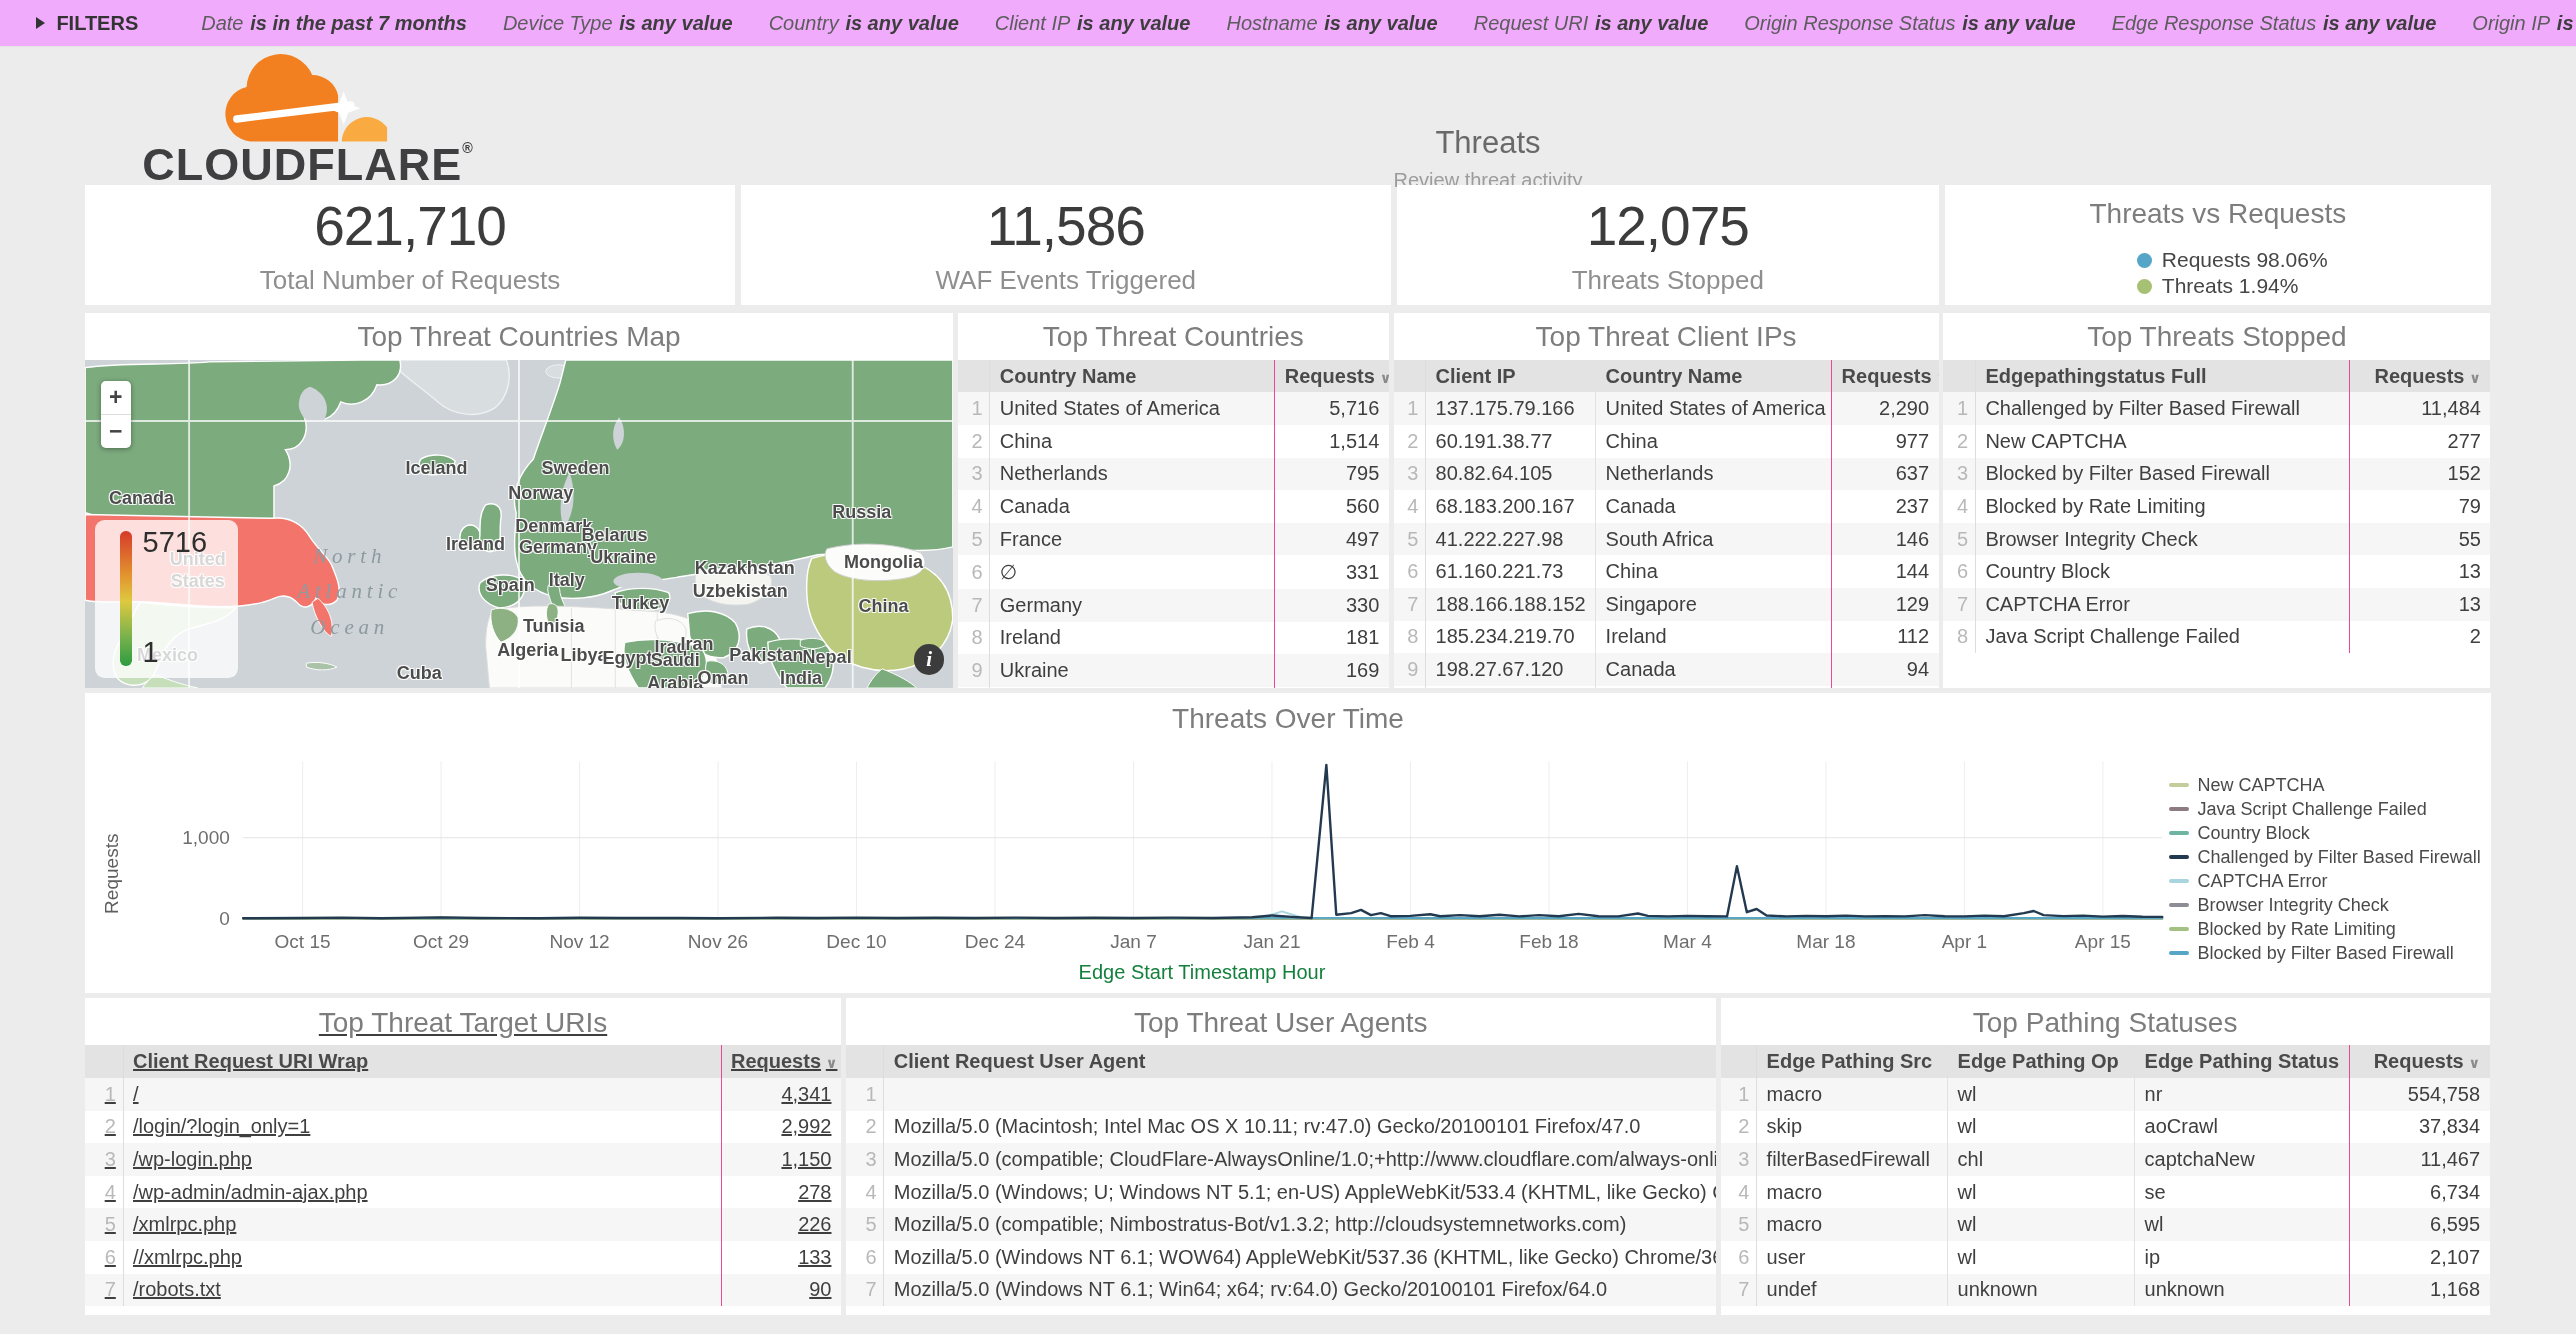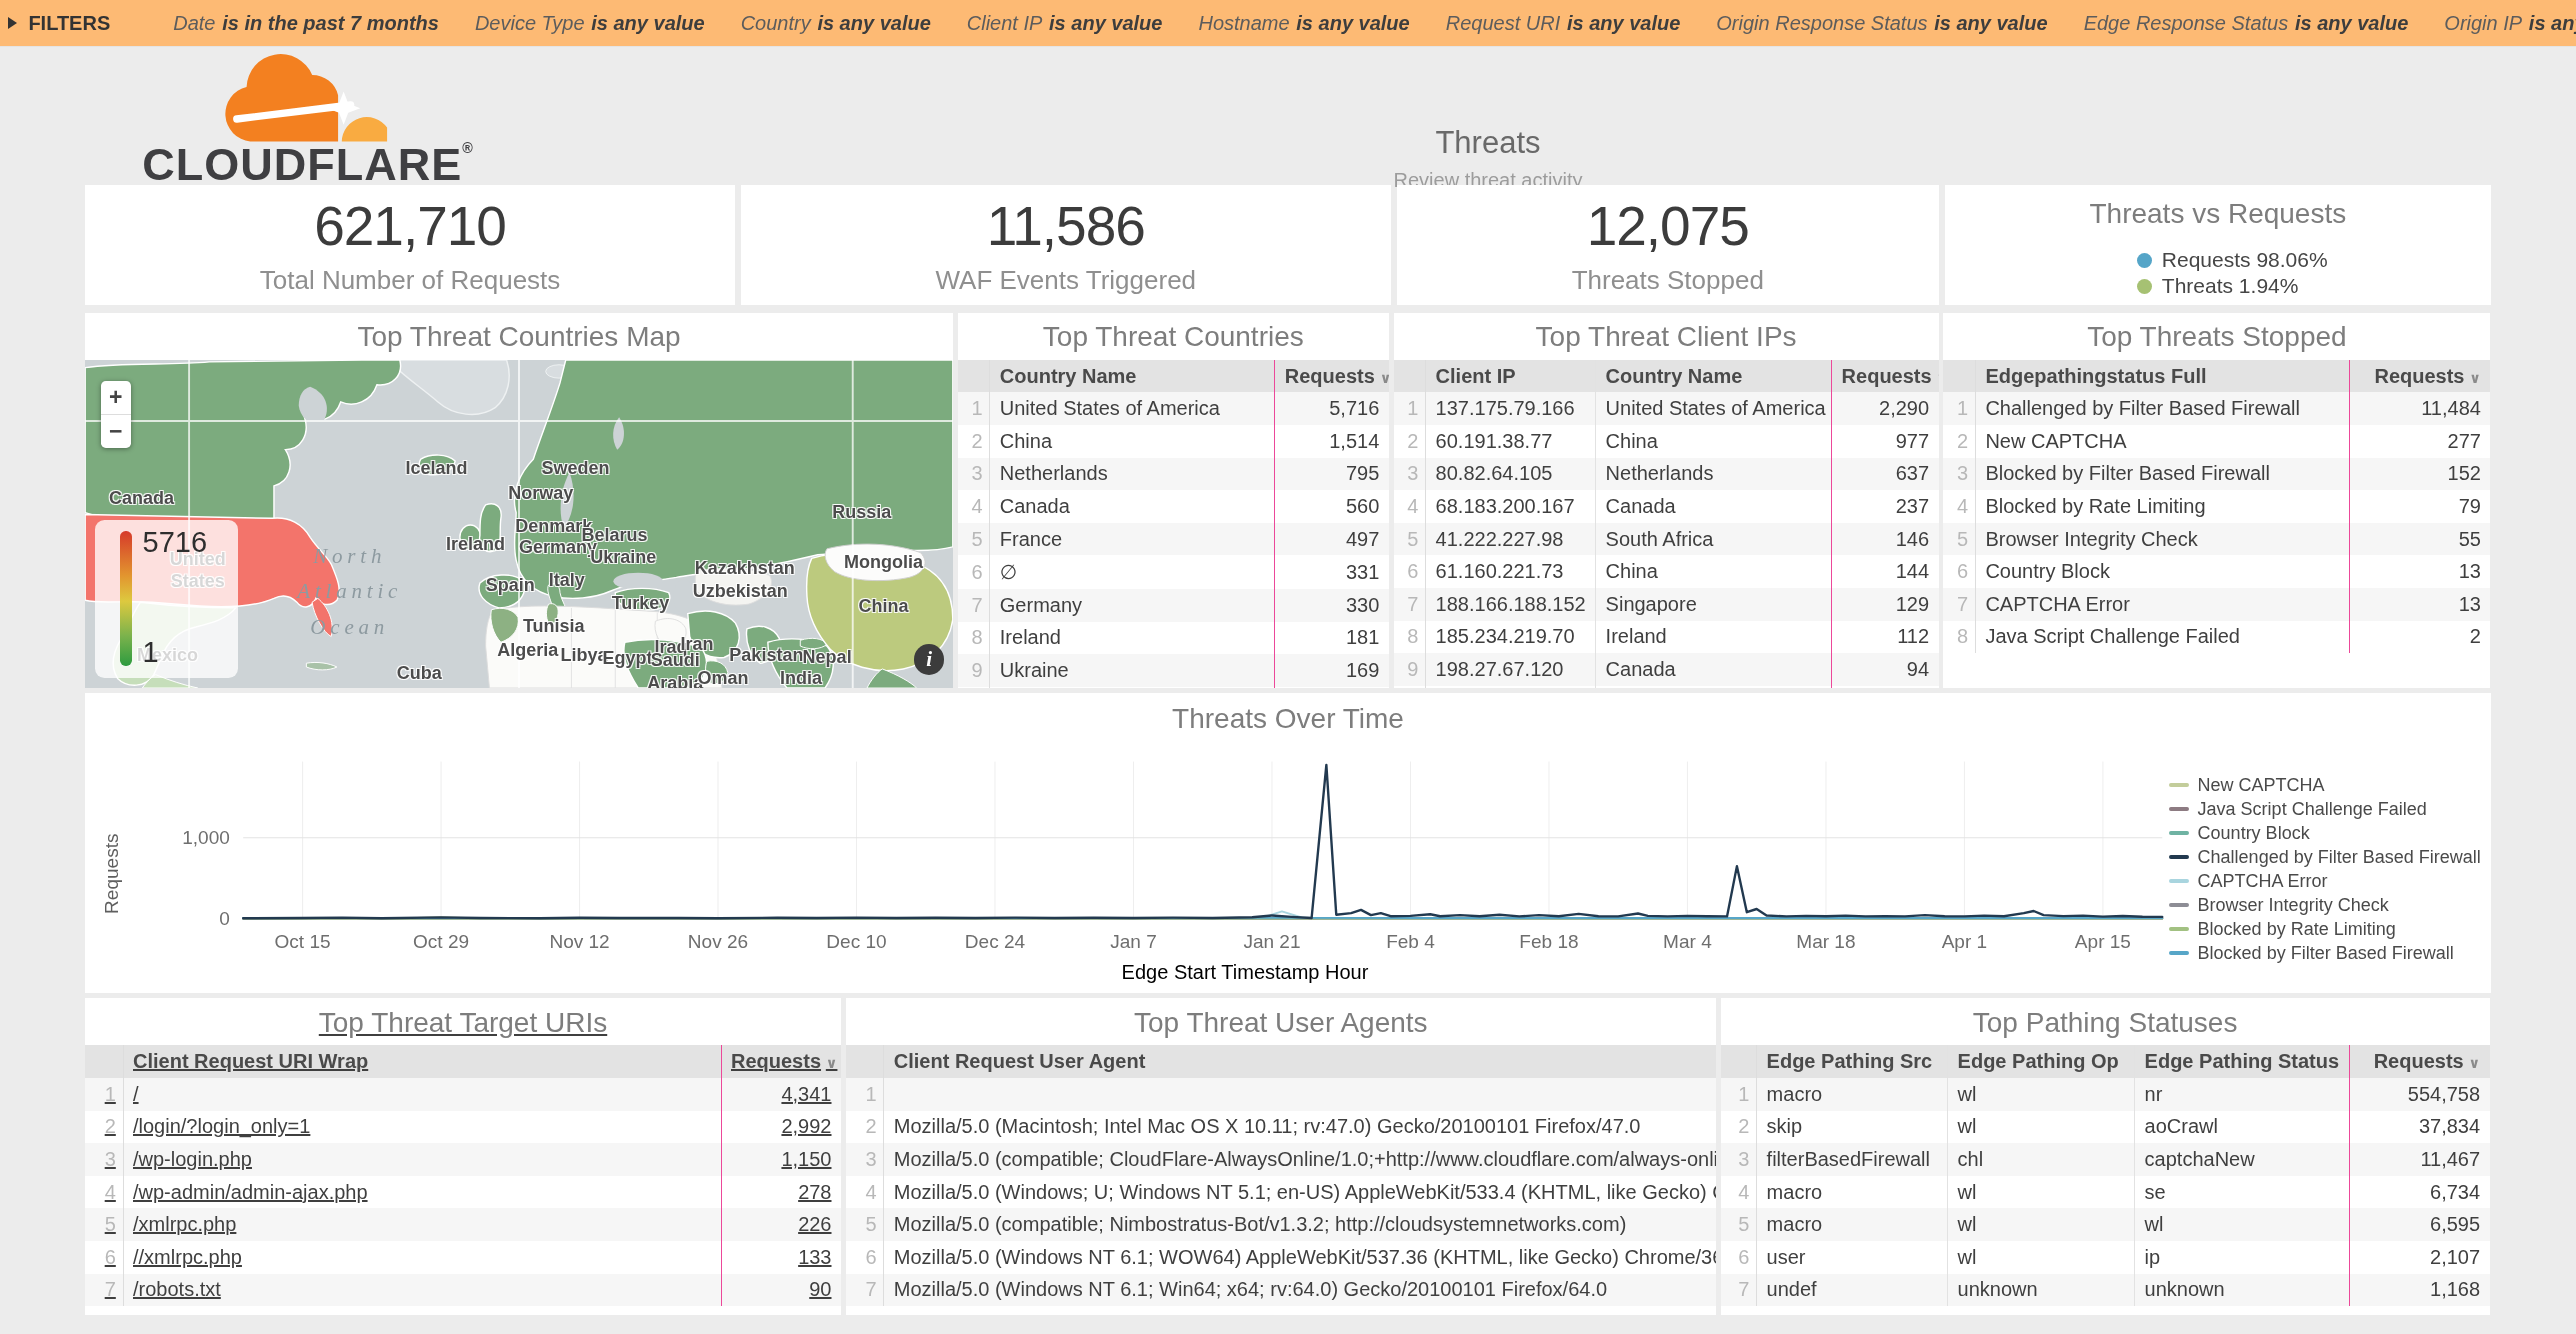--- a/index.html
+++ b/index.html
@@ -5,22 +5,22 @@
   html,body{margin:0;padding:0;}
   body{
     width:2576px;height:1335px;overflow:hidden;
     background:#ececec;
     font-family:"Liberation Sans","DejaVu Sans",sans-serif;
     color:#3f3f3f;
     -webkit-font-smoothing:antialiased;
   }
   
   .filterbar{
-    height:46px;background:#fdba74;border-bottom:1px solid #e4e4e4;
-    display:flex;align-items:center;padding:0 0 0 8px;gap:36px;
+    height:46px;background:#f0abfc;border-bottom:1px solid #e4e4e4;
+    display:flex;align-items:center;padding:0 0 0 36px;gap:36px;
     font-size:20px;white-space:nowrap;overflow:hidden;
   }
   .f-toggle{display:flex;align-items:center;gap:11.4px;font-weight:bold;color:#333;margin-right:27px;cursor:pointer;flex:none;}
   .tri{width:0;height:0;border-top:6.7px solid transparent;border-bottom:6.7px solid transparent;border-left:9.5px solid #333;}
   .f-item{color:#5c5c5c;flex:none;font-style:italic;}
   .f-item b{color:#3d3d3d;margin-left:6.7px;}
   
   .content{padding:0 85px;}
   .card{background:#fff;overflow:hidden;position:relative;}
   .card-title{text-align:center;font-size:28px;font-weight:400;color:#7d7d7d;padding:8.6px 0 6.7px;}
@@ -78,21 +78,21 @@
   .tbl tr:nth-child(even) td{background:#f6f6f6;}
   .tbl .num{color:#b8b8b8;text-align:right;padding-right:6.7px;border-right:1px solid #ddd;}
   .tbl .val{text-align:right;border-left:1px solid #ec4899;}
   .tbl th.val{text-align:right;}
   .tbl .sep{border-left:1px solid #e2e2e2;}
   .caret{font-size:14.3px;color:#8a8a8a;margin-left:4.8px;}
   .nullsym{color:#ababab;}
   
   .chart-card{margin-top:5.7px;height:300px;}
   .chart-title{position:absolute;left:50%;transform:translateX(-50%);top:9.5px;font-size:28px;color:#7d7d7d;}
-  .xaxis-title{position:absolute;left:1117px;transform:translateX(-50%);top:268px;font-size:20px;color:#000000;margin-left:43px;}
+  .xaxis-title{position:absolute;left:1117px;transform:translateX(-50%);top:268px;font-size:20px;color:#15803d;}
   .ch-legend{position:absolute;left:2084px;top:80px;}
   .lg-item{display:flex;align-items:center;gap:8.6px;font-size:18px;color:#4a4a4a;height:24px;cursor:pointer;}
   .lg-line{width:20px;height:3.8px;border-radius:1.9px;flex:none;}
   
   .row3{display:flex;gap:4.8px;height:317px;margin-top:4.8px;}
   .tcard-uris{width:756px;flex:none;text-decoration:underline;}
   .tcard-uas{width:870px;flex:none;}
   .tcard-pathing{width:769px;flex:none;}
 </style>
 </head>

